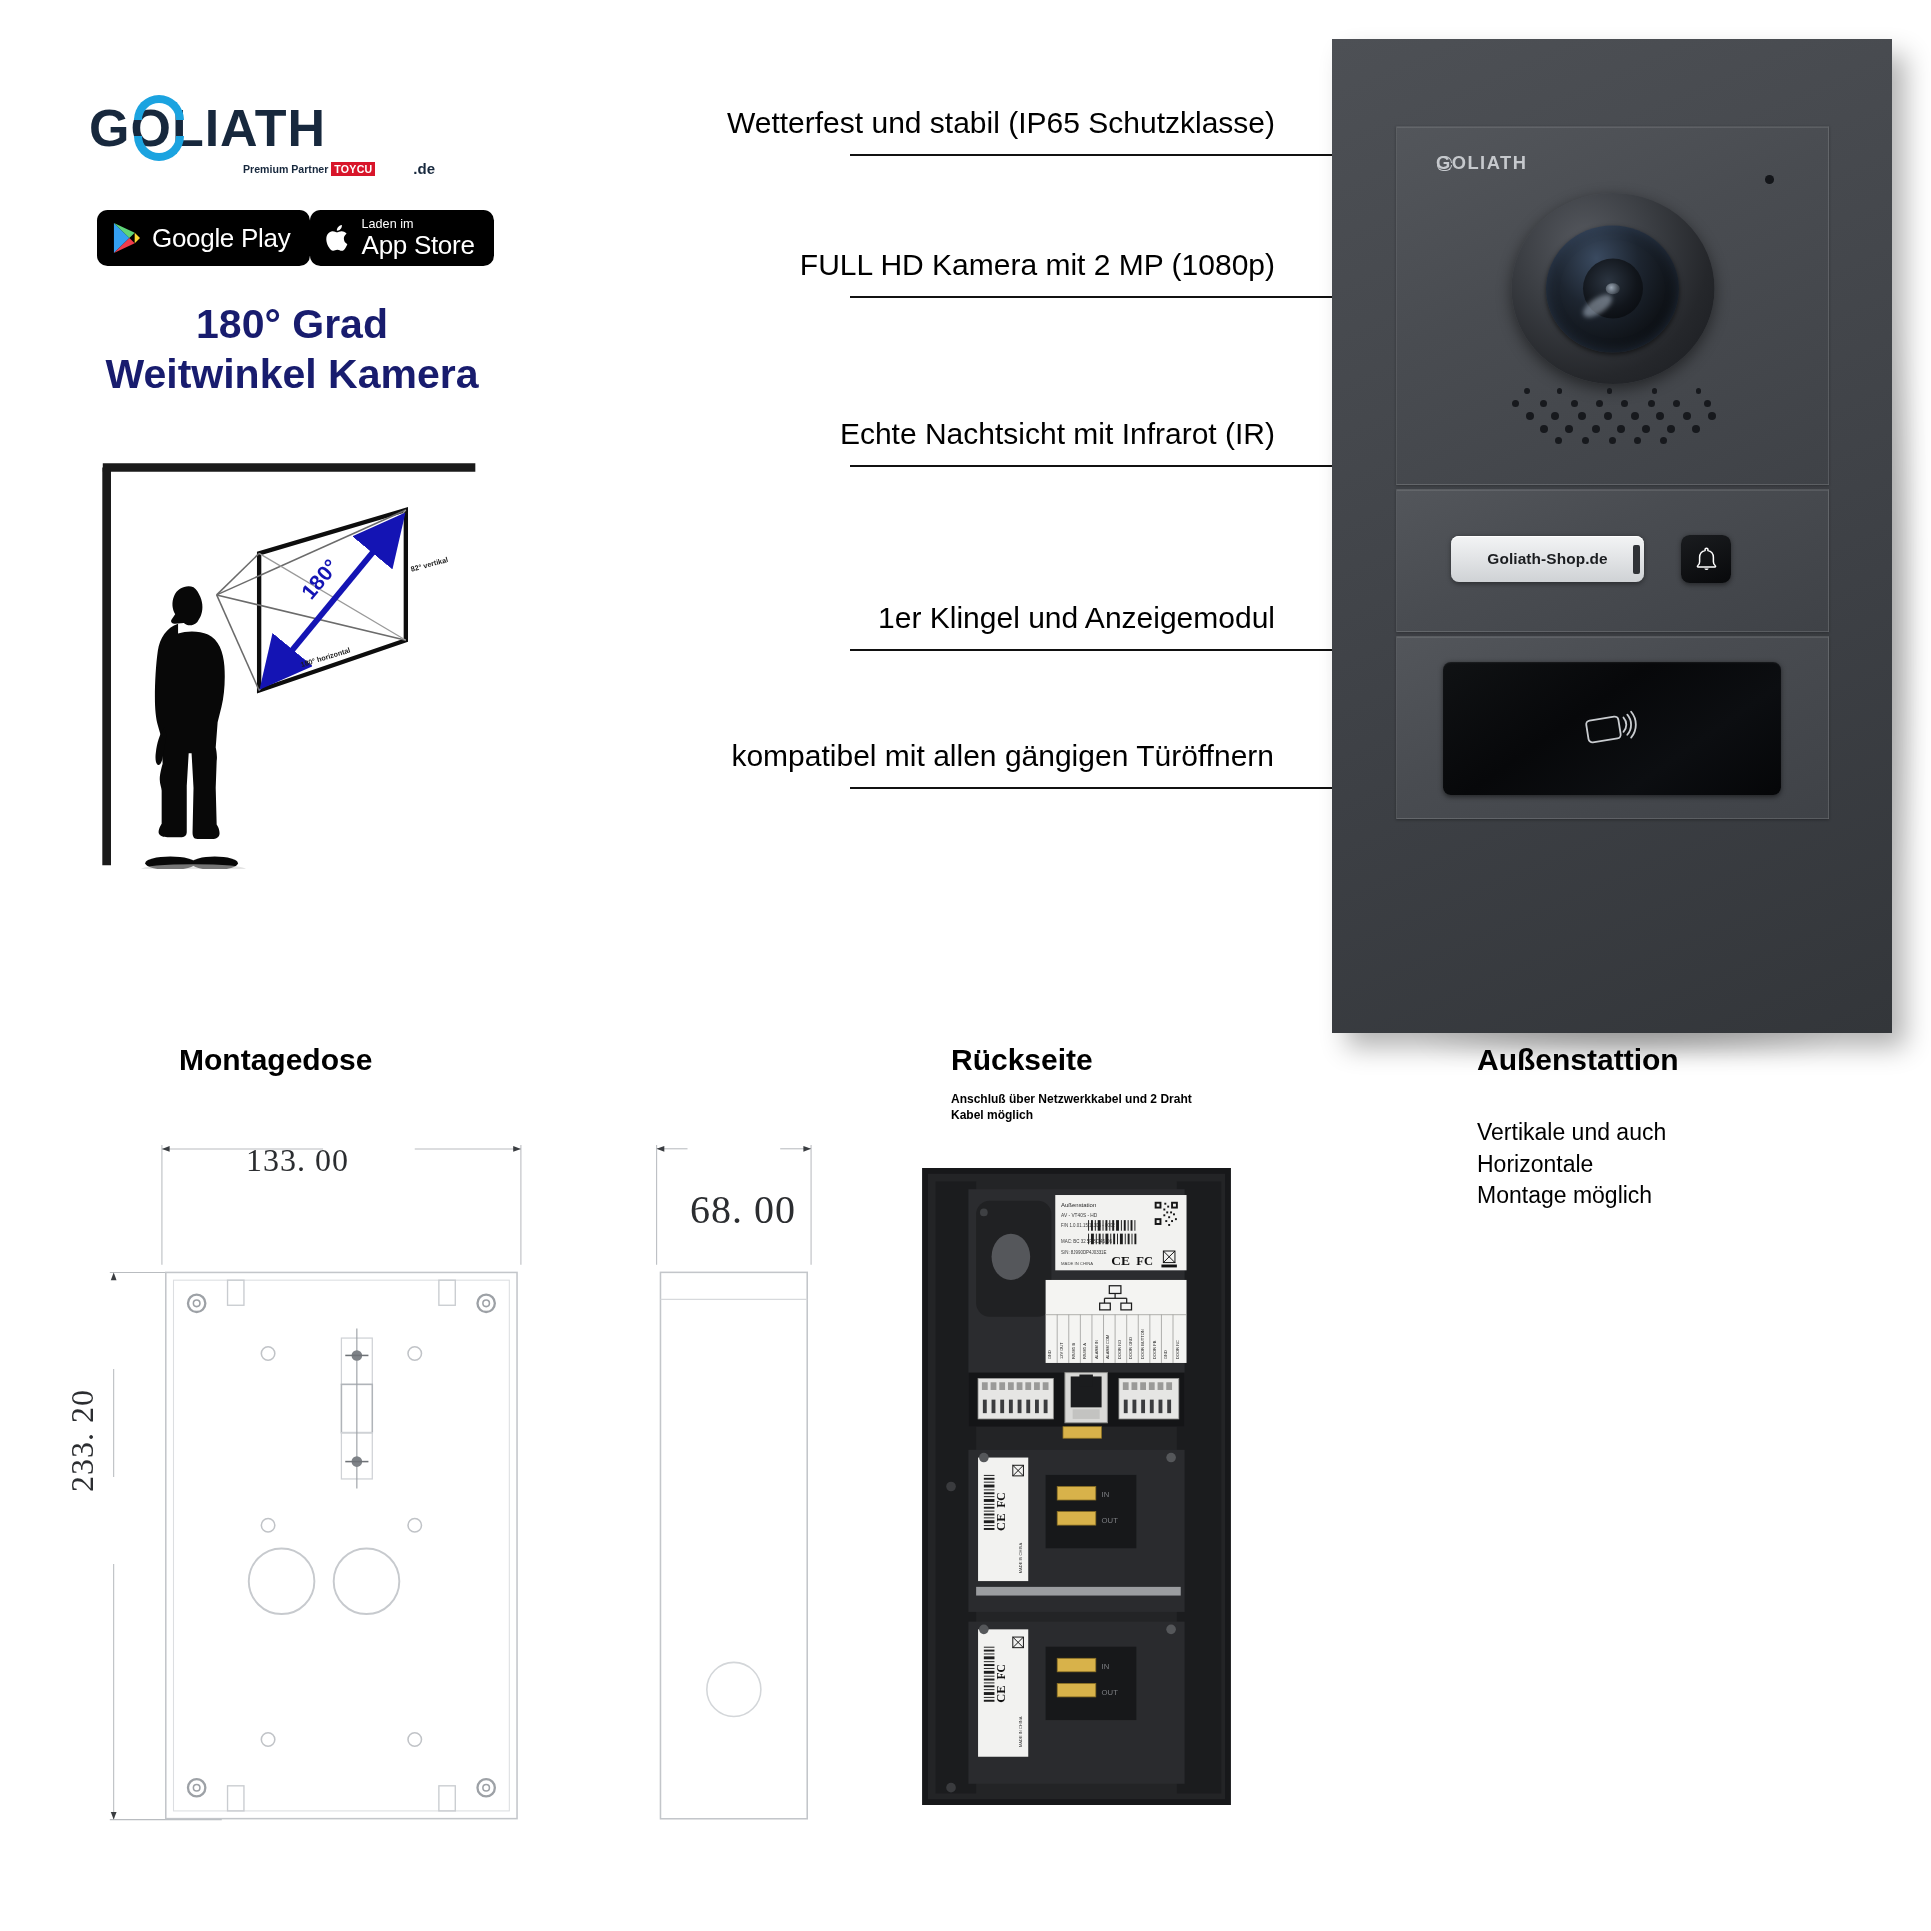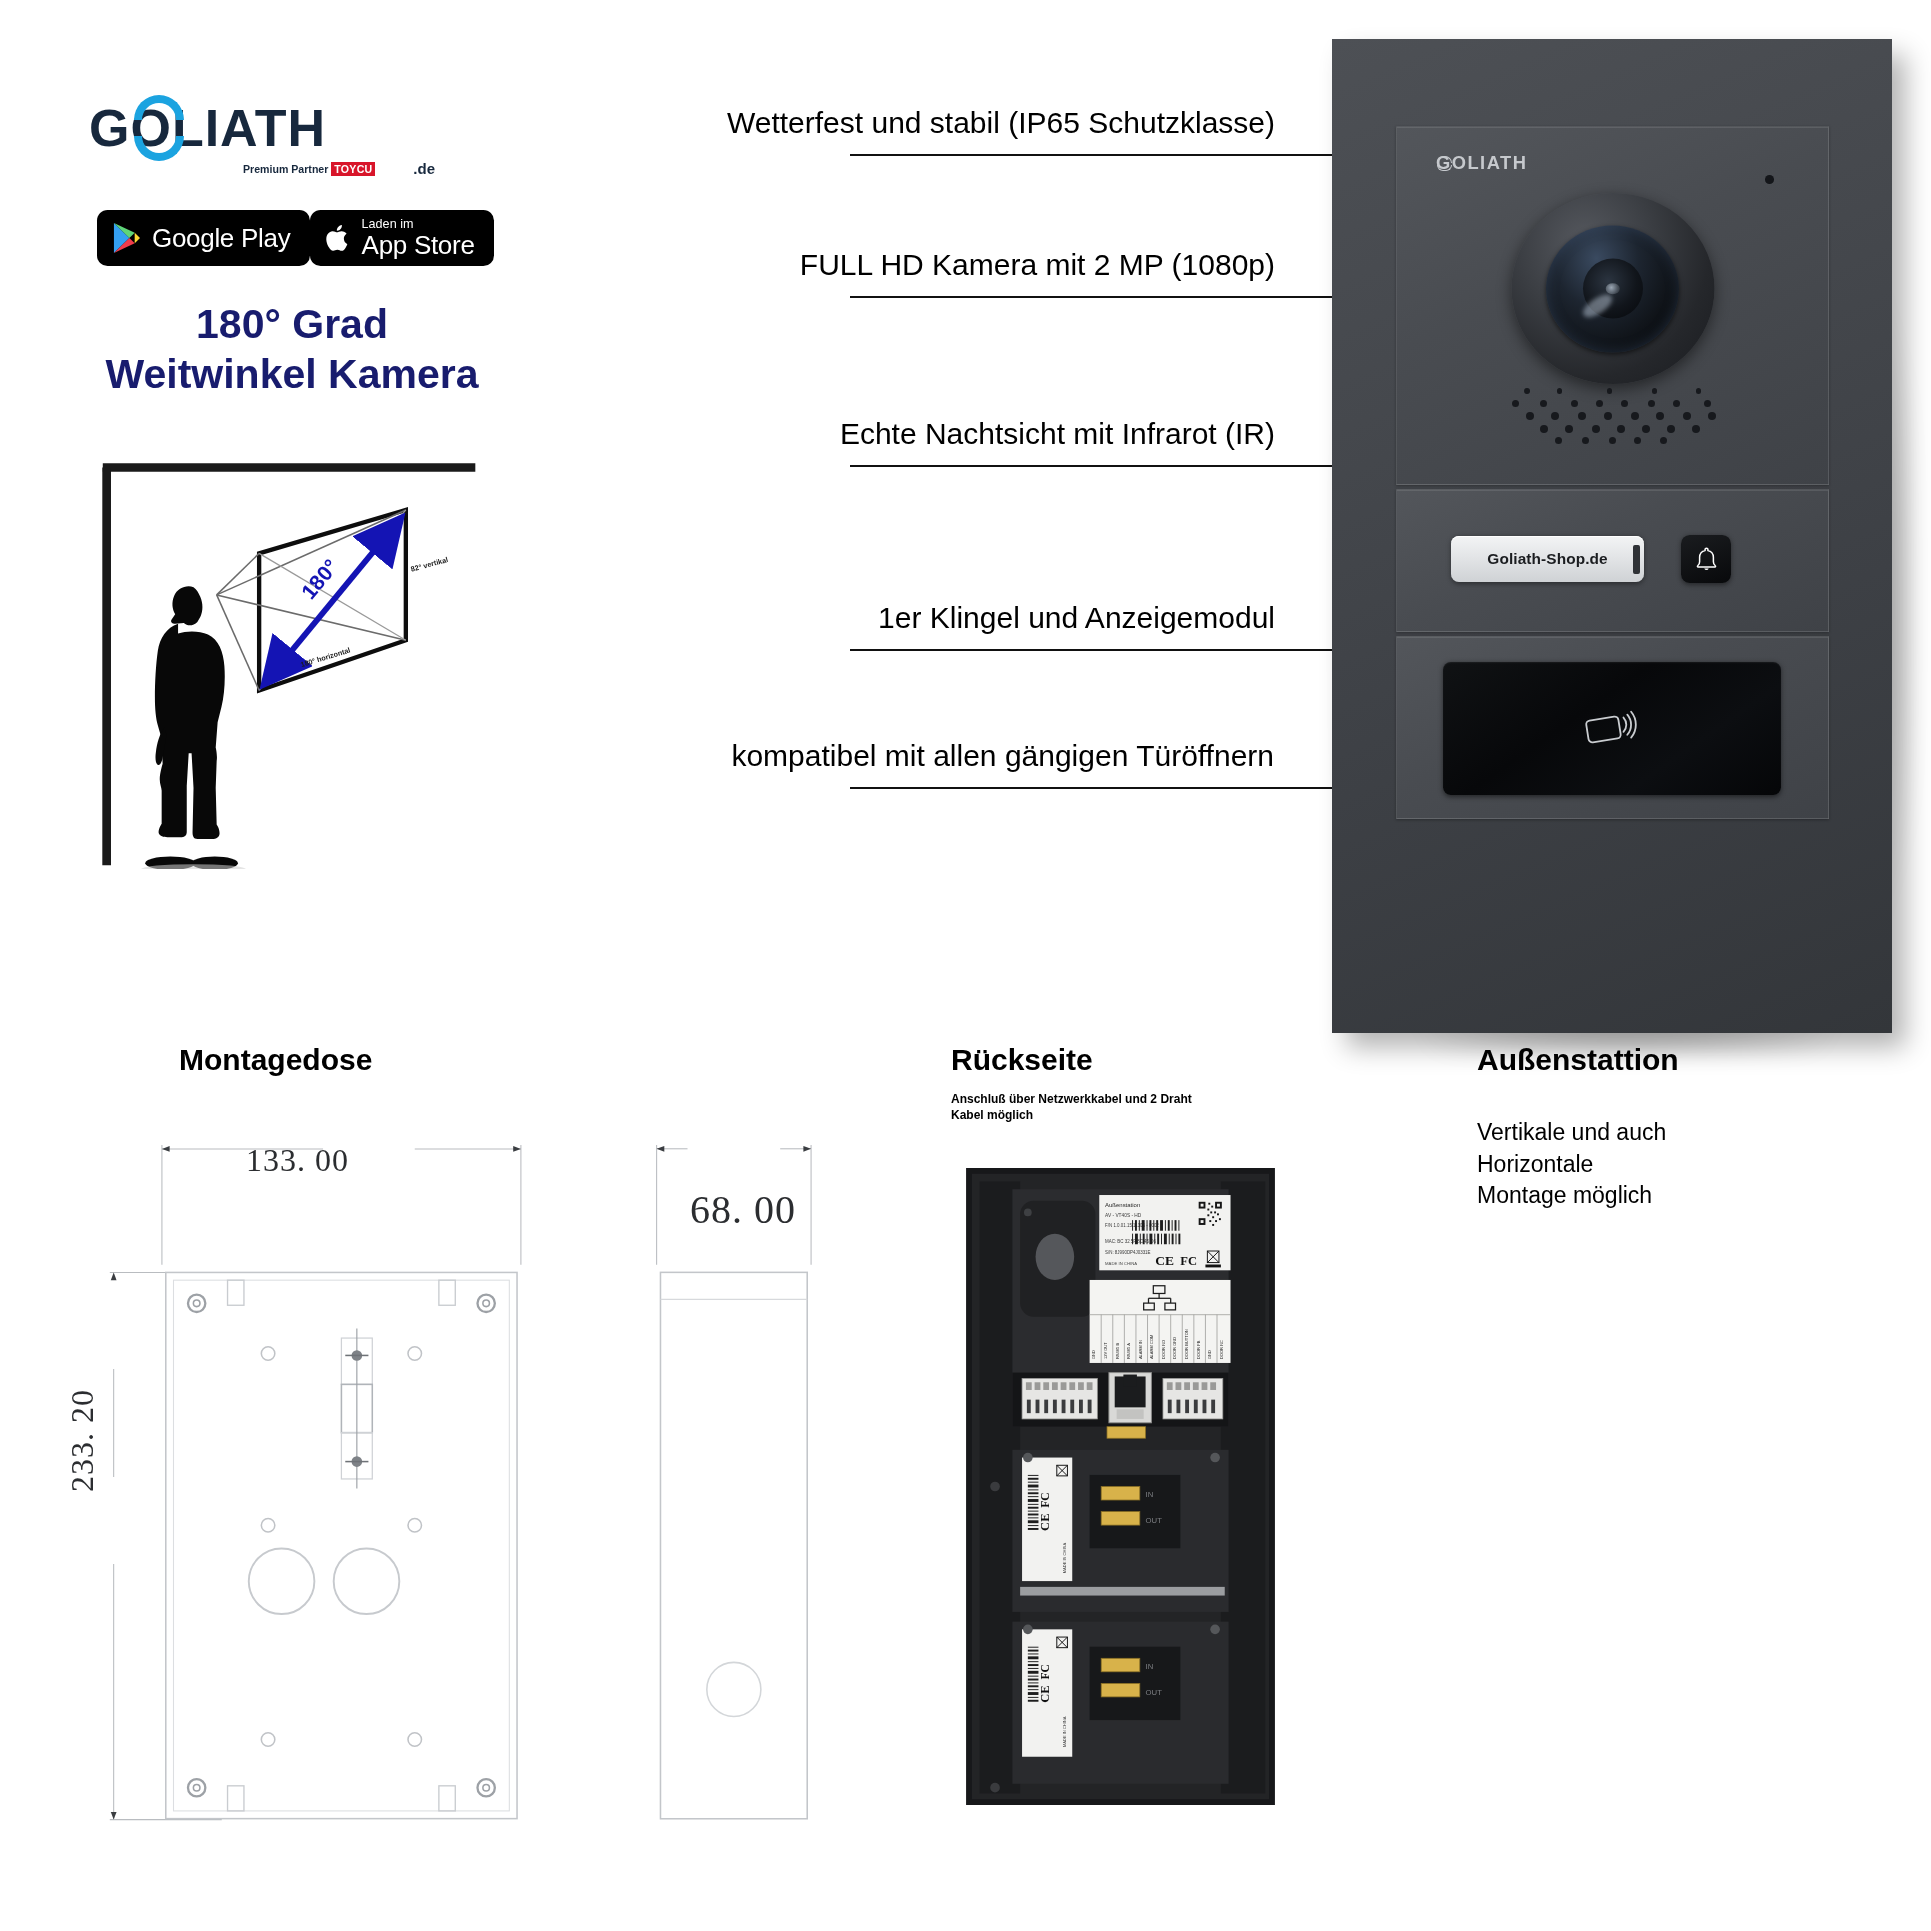--- a/index.html
+++ b/index.html
@@ -162,21 +162,21 @@
 
   
   .sec-title { position: absolute; font-size: 30px; font-weight: 700; color: #000; }
   .sec-sub   { position: absolute; font-size: 12px; font-weight: 700; color: #000; line-height: 1.35; }
   .sec-body  { position: absolute; font-size: 23px; color: #000; line-height: 1.38; }
 
   
   .cad { position: absolute; }
 
   
-  .rear { position: absolute; left: 966px; top: 1168px; width: 309px; height: 637px; }
+  .rear { position: absolute; left: 922px; top: 1168px; width: 309px; height: 637px; }
 </style>
 </head>
 <body>
 
 <div id="page">
 
   <div class="logo-wrap">
     <div class="logo-row">
       <span class="logo-text">GOLIATH</span>
       <span class="logo-arc-top"></span>

